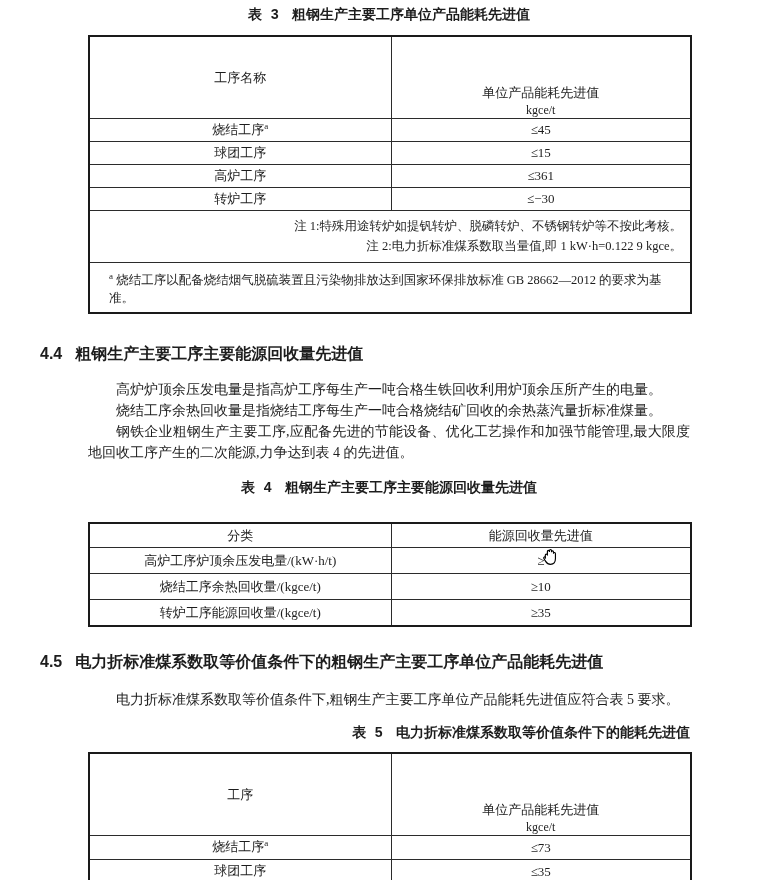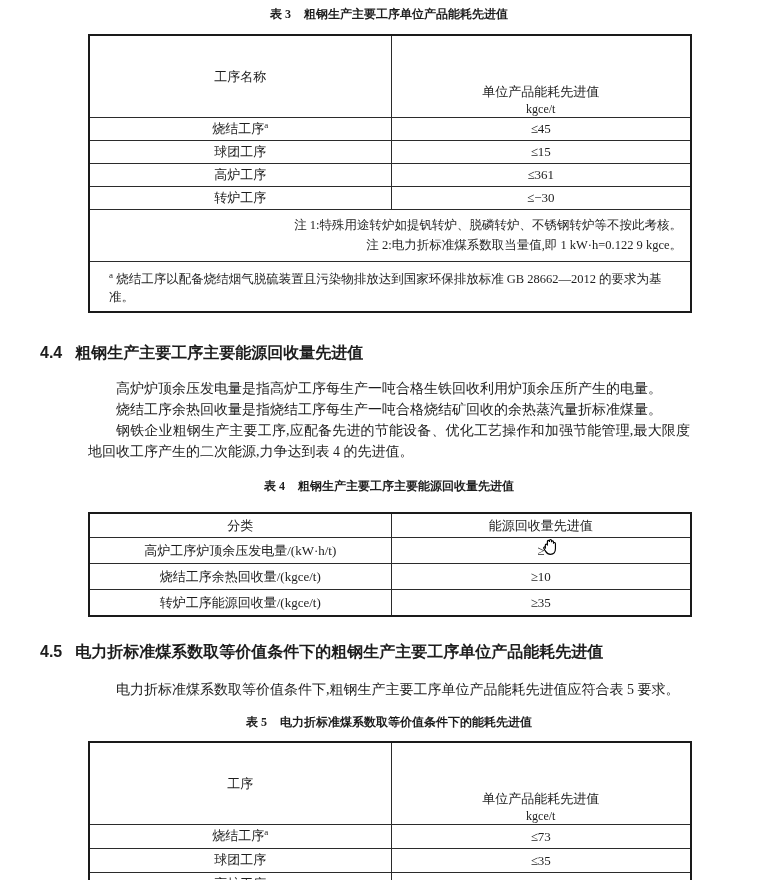--- a/index.html
+++ b/index.html
@@ -9,22 +9,22 @@
     background:#ffffff;
     color:#1d1d1d;
     font-family:"Liberation Serif","DejaVu Serif",serif;
     box-sizing:border-box;
     padding-top:6px;
     overflow:hidden;
   }
   
   .caption{
     width:602px;margin:0 0 11px 88px;
-    text-align:center;font-weight:bold;font-size:12px;
-    font-family:Liberation Serif, serif;
+    text-align:center;font-weight:bold;font-size:14px;
+    font-family:Liberation Mono, monospace;
   }
   .cap-label{margin-right:13px;}
   .heading{
     width:640px;margin:30px 0 14px 40px;
     font-weight:bold;font-size:16px;
     font-family:"Liberation Sans","DejaVu Sans",sans-serif;
   }
   .heading .num{margin-right:13px;}
   .para{
     margin:0 3px 0 88px;width:602px;
@@ -47,23 +47,23 @@
   .t4 .drow td{height:25px;}
   .hrow{font-size:13px;}
   .unit{font-size:12px;line-height:16px;}
   .hline1{line-height:18px;padding-top:2px;margin-top:45px;}
   .noterow td{text-align:right;padding:5px 8px 6px 14px;}
   .note{font-size:12.5px;line-height:20px;}
   .footrow td{text-align:left;padding:4px 8px 5px 19px;font-size:12.5px;line-height:18px;}
   sup{font-size:9px;}
   .valcell{position:relative;}
   .cursor-svg{position:absolute;left:50%;top:-3px;margin-left:-2px;width:23px;height:23px;}
-  .mt-cap4{margin-top:16px;margin-bottom:17px;}
+  .mt-cap4{margin-top:16px;margin-bottom:25px;}
   .mt-h45{margin-top:25px;margin-bottom:16px;}
-  .mt-cap5{margin-top:14px;margin-bottom:10px;}
+  .mt-cap5{margin-top:14px;margin-bottom:10px;text-align:right;}
 </style>
 </head>
 <body>
 
 <div class="page">
 
   <div class="caption">
     <span class="cap-label">表 3</span><span class="cap-title">粗钢生产主要工序单位产品能耗先进值</span>
   </div>
 

